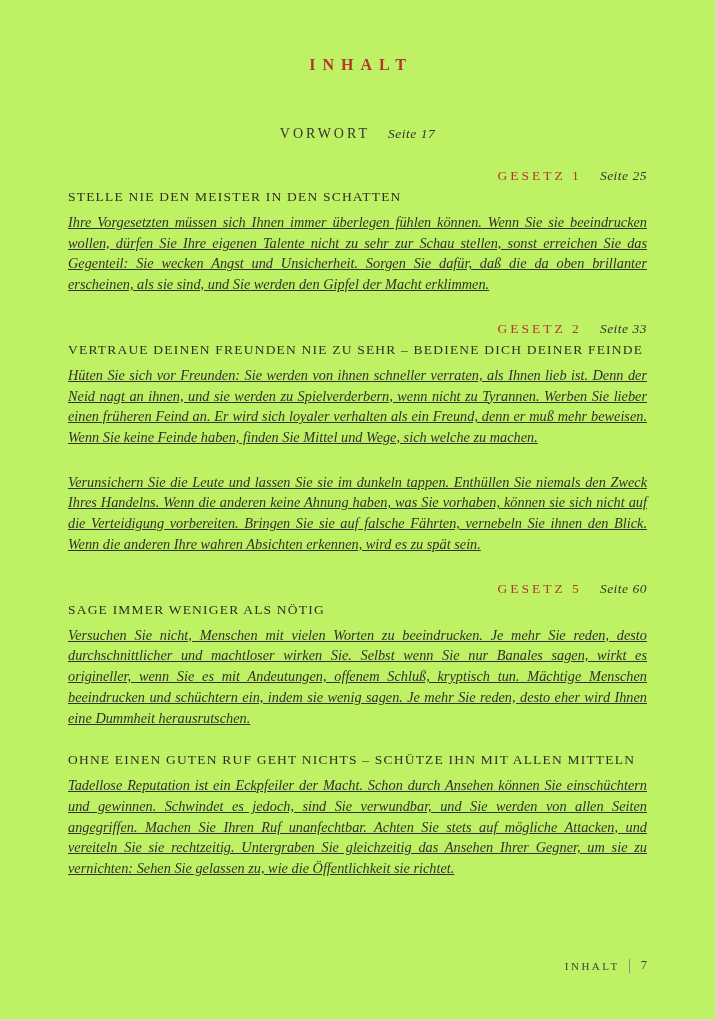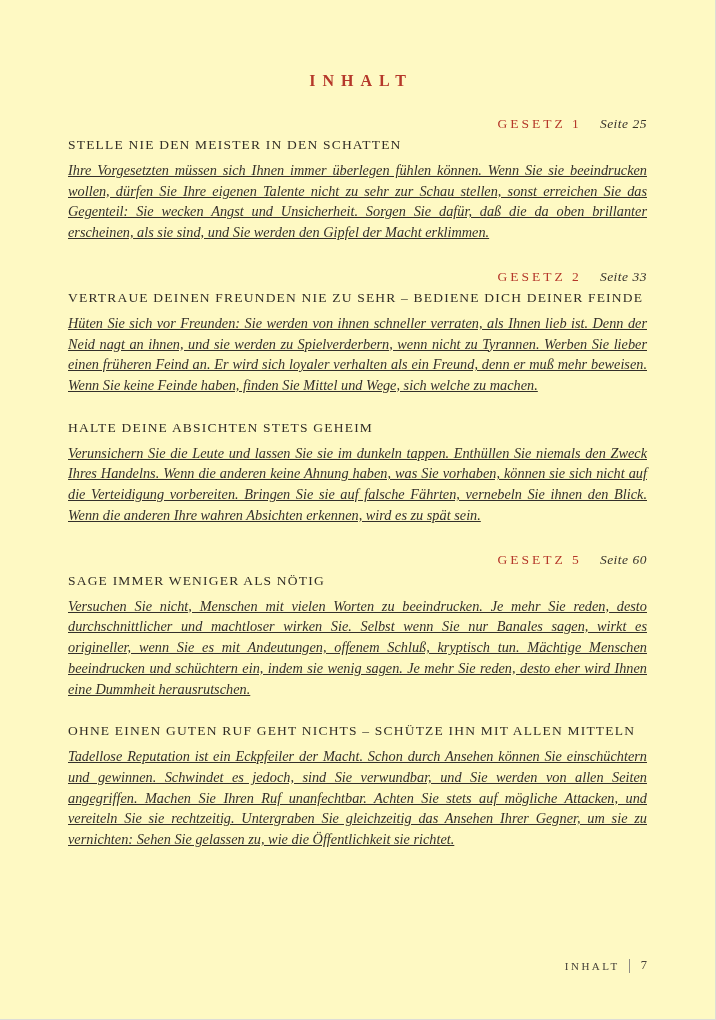--- a/index.html
+++ b/index.html
@@ -5,24 +5,24 @@
   html, body {
     margin: 0;
     padding: 0;
     background: #ffffff;
   }
   .page {
     position: relative;
     width: 716px;
     height: 1020px;
     box-sizing: border-box;
-    background: #fef9c3;
+    background: #bef264;
     border-right: 1px solid #dcdcd7;
     border-bottom: 1px solid #dcdcd7;
-    padding: 72px 68px 0 68px;
+    padding: 56px 68px 0 68px;
     overflow: hidden;
     font-family: "Liberation Serif", "DejaVu Serif", serif;
     color: #37332c;
   }
   .page-title {
     margin: 0;
     text-align: center;
     font-size: 16px;
     font-weight: 600;
     letter-spacing: 7px;
@@ -96,41 +96,44 @@
     color: #45413a;
   }
 </style>
 </head>
 <body>
 
 <div class="page">
 
   <h1 class="page-title">INHALT</h1>
 
+  <div class="vorwort">
+    <span class="vorwort-label">VORWORT</span>
+    <span class="page-ref">Seite 17</span>
+  </div>
 
   <section class="entry">
     <div class="entry-heading">
       <span class="law-label">GESETZ 1</span>
       <span class="page-ref">Seite 25</span>
     </div>
     <div class="entry-title">STELLE NIE DEN MEISTER IN DEN SCHATTEN</div>
     <p class="entry-body">Ihre Vorgesetzten müssen sich Ihnen immer überlegen fühlen können. Wenn Sie sie beeindrucken wollen, dürfen Sie Ihre eigenen Talente nicht zu sehr zur Schau stellen, sonst erreichen Sie das Gegenteil: Sie wecken Angst und Unsicherheit. Sorgen Sie dafür, daß die da oben brillanter erscheinen, als sie sind, und Sie werden den Gipfel der Macht erklimmen.</p>
   </section>
 
   <section class="entry">
     <div class="entry-heading">
       <span class="law-label">GESETZ 2</span>
       <span class="page-ref">Seite 33</span>
     </div>
     <div class="entry-title">VERTRAUE DEINEN FREUNDEN NIE ZU SEHR – BEDIENE DICH DEINER FEINDE</div>
     <p class="entry-body">Hüten Sie sich vor Freunden: Sie werden von ihnen schneller verraten, als Ihnen lieb ist. Denn der Neid nagt an ihnen, und sie werden zu Spielverderbern, wenn nicht zu Tyrannen. Werben Sie lieber einen früheren Feind an. Er wird sich loyaler verhalten als ein Freund, denn er muß mehr beweisen. Wenn Sie keine Feinde haben, finden Sie Mittel und Wege, sich welche zu machen.</p>
   </section>
 
   <section class="entry">
-    <div class="entry-title">HALTE DEINE ABSICHTEN STETS GEHEIM</div>
     <p class="entry-body">Verunsichern Sie die Leute und lassen Sie sie im dunkeln tappen. Enthüllen Sie niemals den Zweck Ihres Handelns. Wenn die anderen keine Ahnung haben, was Sie vorhaben, können sie sich nicht auf die Verteidigung vorbereiten. Bringen Sie sie auf falsche Fährten, vernebeln Sie ihnen den Blick. Wenn die anderen Ihre wahren Absichten erkennen, wird es zu spät sein.</p>
   </section>
 
   <section class="entry">
     <div class="entry-heading">
       <span class="law-label">GESETZ 5</span>
       <span class="page-ref">Seite 60</span>
     </div>
     <div class="entry-title">SAGE IMMER WENIGER ALS NÖTIG</div>
     <p class="entry-body">Versuchen Sie nicht, Menschen mit vielen Worten zu beeindrucken. Je mehr Sie reden, desto durchschnittlicher und machtloser wirken Sie. Selbst wenn Sie nur Banales sagen, wirkt es origineller, wenn Sie es mit Andeutungen, offenem Schluß, kryptisch tun. Mächtige Menschen beeindrucken und schüchtern ein, indem sie wenig sagen. Je mehr Sie reden, desto eher wird Ihnen eine Dummheit herausrutschen.</p>

